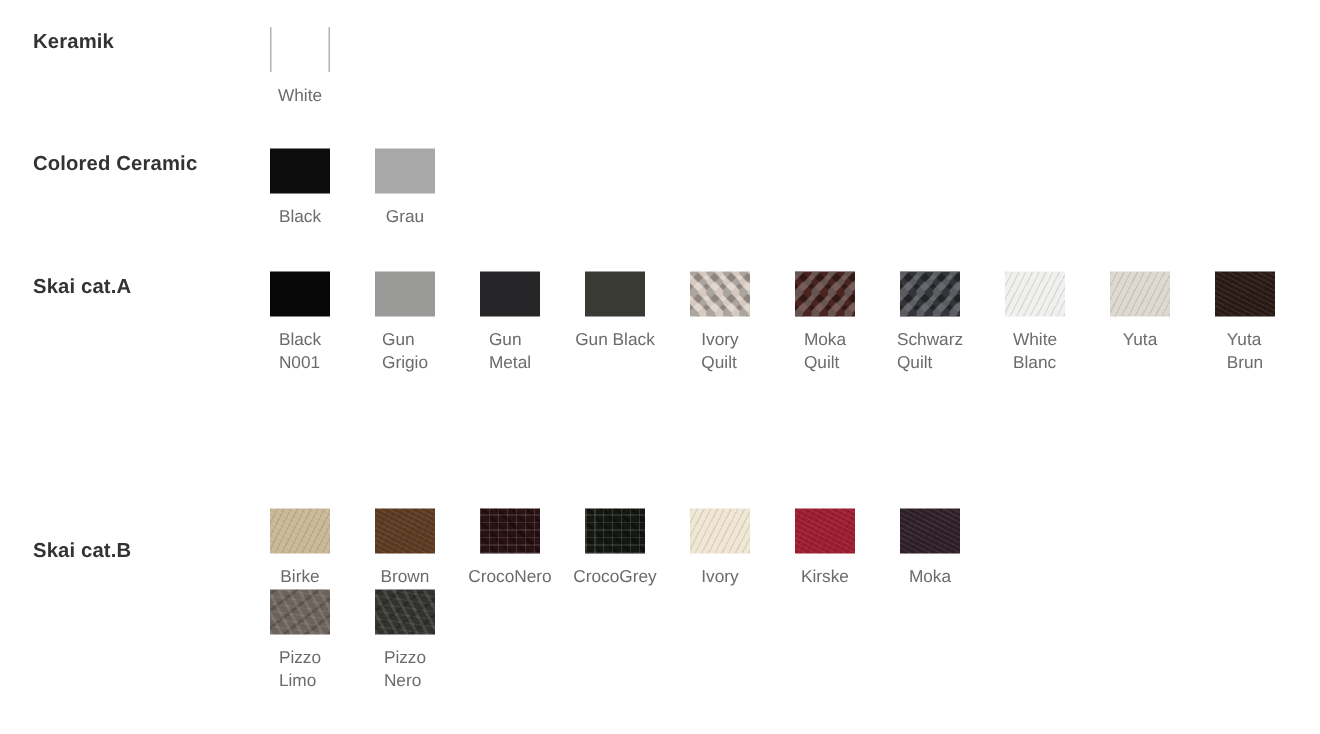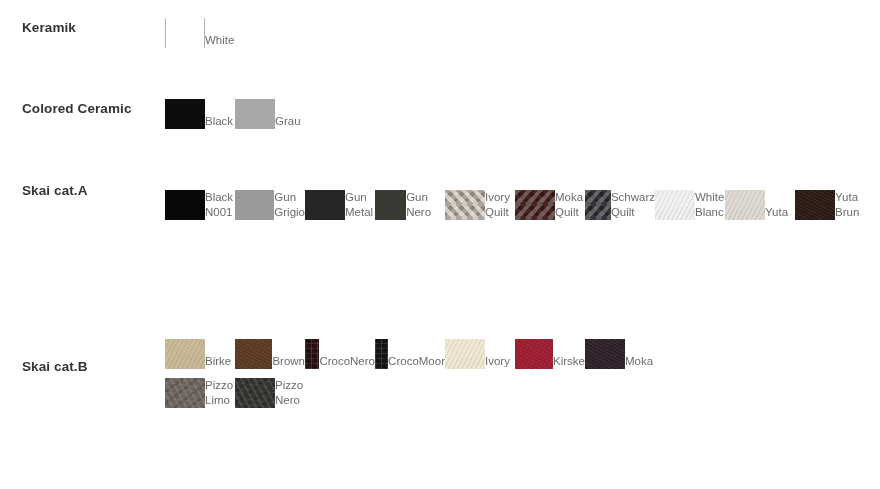--- a/index.html
+++ b/index.html
@@ -47,22 +47,22 @@
 
   .swatch-row {
     display: flex;
     flex-wrap: nowrap;
   }
 
   .swatch-cell {
     width: 70px;
     flex: 0 0 70px;
     display: flex;
-    flex-direction: row;
-    align-items: flex-end;
+    flex-direction: column;
+    align-items: center;
   }
 
   .swatch-box {
     width: 40px;
     height: 30px;
     position: relative;
     overflow: hidden;
     background-color: #cccccc;
   }
 
@@ -179,21 +179,21 @@
             <div class="swatch-box" style="background-color: rgb(38, 38, 40);">
               <div class="tex tex-none"></div>
             </div>
             <div class="swatch-label">Gun
 Metal</div>
           </div>
           <div class="swatch-cell">
             <div class="swatch-box" style="background-color: rgb(58, 58, 52);">
               <div class="tex tex-none"></div>
             </div>
-            <div class="swatch-label">Gun Nero</div>
+            <div class="swatch-label">Gun Black</div>
           </div>
           <div class="swatch-cell">
             <div class="swatch-box" style="background-color: rgb(214, 202, 192);">
               <div class="tex tex-quilt"></div>
             </div>
             <div class="swatch-label">Ivory
 Quilt</div>
           </div>
           <div class="swatch-cell">
             <div class="swatch-box" style="background-color: rgb(74, 36, 32);">
@@ -251,21 +251,21 @@
           <div class="swatch-cell">
             <div class="swatch-box" style="background-color: rgb(42, 18, 20);">
               <div class="tex tex-croco"></div>
             </div>
             <div class="swatch-label">CrocoNero</div>
           </div>
           <div class="swatch-cell">
             <div class="swatch-box" style="background-color: rgb(21, 24, 18);">
               <div class="tex tex-croco"></div>
             </div>
-            <div class="swatch-label">CrocoMoor</div>
+            <div class="swatch-label">CrocoGrey</div>
           </div>
           <div class="swatch-cell">
             <div class="swatch-box" style="background-color: rgb(240, 230, 212);">
               <div class="tex tex-grain"></div>
             </div>
             <div class="swatch-label">Ivory</div>
           </div>
           <div class="swatch-cell">
             <div class="swatch-box" style="background-color: rgb(158, 28, 48);">
               <div class="tex tex-grain"></div>

